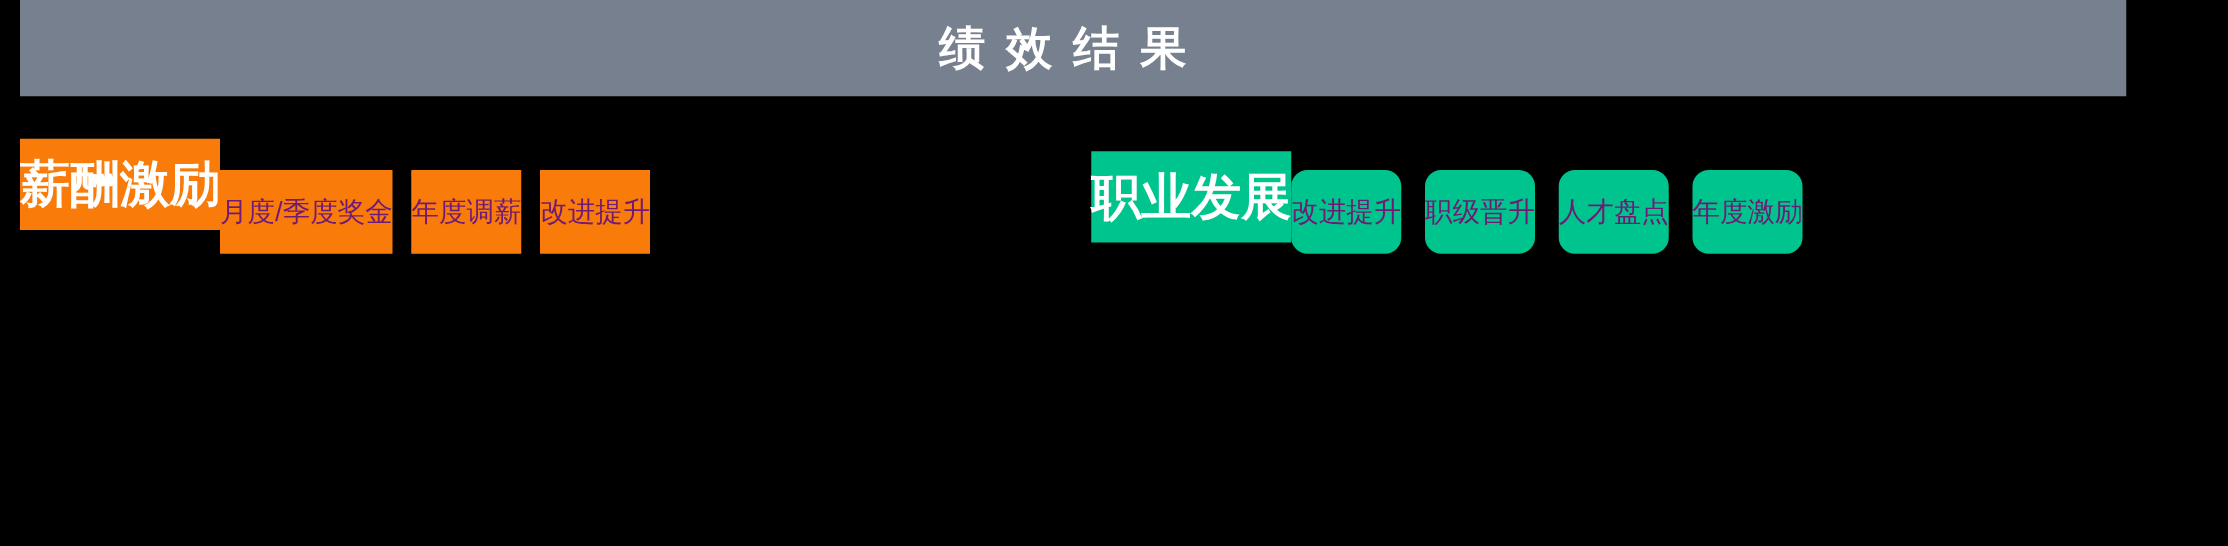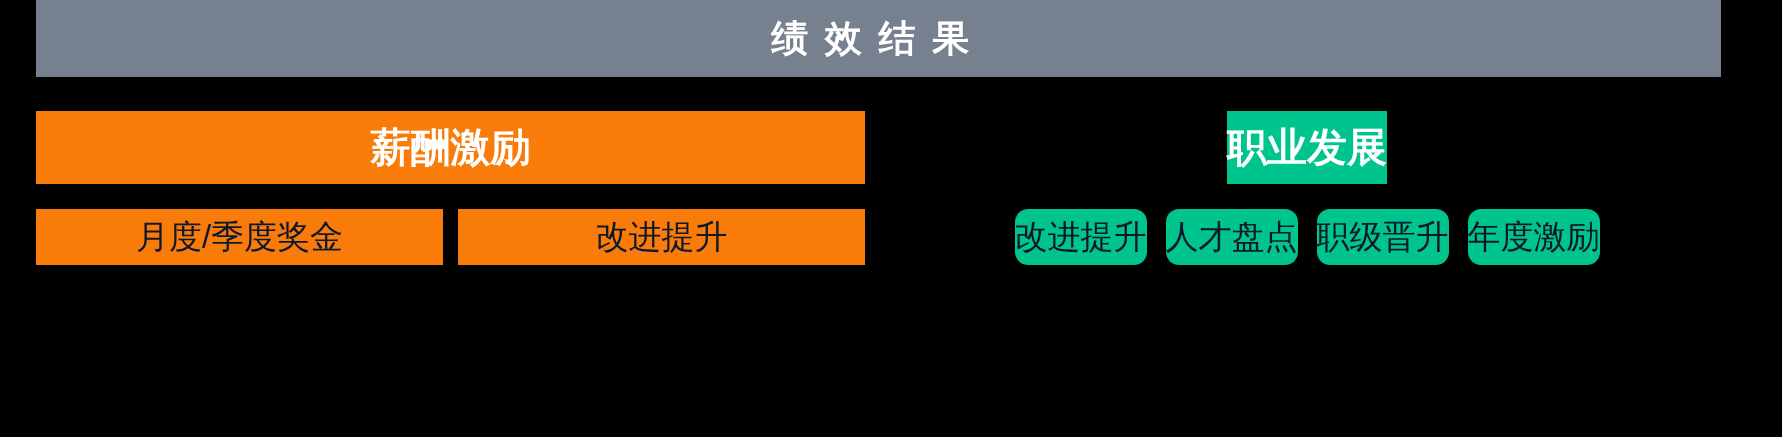--- a/index.html
+++ b/index.html
@@ -10,21 +10,21 @@
   .canvas {
     position: relative;
     width: 1782px;
     height: 437px;
     background: var(--bg, #000000);
     overflow: hidden;
     font-family: "Liberation Sans", "DejaVu Sans", sans-serif;
   }
   .content {
     position: absolute;
-    left: 36px;
+    left: 16px;
     top: 0;
     width: 1685px;
   }
   .title-bar {
     width: 100%;
     height: 77px;
     background: var(--gray, #76808E);
     color: #ffffff;
     font-size: 37px;
     font-weight: bold;
@@ -33,21 +33,21 @@
     align-items: center;
     justify-content: center;
     box-sizing: border-box;
   }
   .columns {
     margin-top: 34px;
     display: flex;
   }
   .column {
     display: flex;
-    flex-direction: column;
+    flex-direction: row;
   }
   .column.left  { width: 829px; margin-right: 28px; }
   .column.right { width: 828px; align-items: center; }
   .col-header {
     height: 73px;
     color: #ffffff;
     font-size: 40px;
     font-weight: bold;
     display: flex;
     align-items: center;
@@ -56,23 +56,23 @@
   .column.left  .col-header { background: var(--orange, #F97C0B); }
   .column.right .col-header { background: var(--green, #00C48E); }
   .items {
     margin-top: 25px;
     display: flex;
   }
   .column.left  .items { gap: 15px; }
   .column.right .items { gap: 19px; }
   .item-box {
     flex: 1;
-    height: 56px;
-    color: #0f172a;
-    font-size: 33px;
+    height: 67px;
+    color: #701a75;
+    font-size: 22px;
     font-weight: normal;
     display: flex;
     align-items: center;
     justify-content: center;
     white-space: nowrap;
   }
   .column.left  .item-box { background: var(--orange, #F97C0B); }
   .column.right .item-box { background: var(--green, #00C48E); border-radius: 13px; }
 </style>
 </head>
@@ -89,38 +89,41 @@
 
       <div class="column left">
         <div class="col-header">
           <span>薪酬激励</span>
         </div>
         <div class="items">
           <div class="item-box">
             <span>月度/季度奖金</span>
           </div>
           <div class="item-box">
+            <span>年度调薪</span>
+          </div>
+          <div class="item-box">
             <span>改进提升</span>
           </div>
         </div>
       </div>
 
       <div class="column right">
         <div class="col-header">
           <span>职业发展</span>
         </div>
         <div class="items">
           <div class="item-box">
             <span>改进提升</span>
           </div>
           <div class="item-box">
-            <span>人才盘点</span>
+            <span>职级晋升</span>
           </div>
           <div class="item-box">
-            <span>职级晋升</span>
+            <span>人才盘点</span>
           </div>
           <div class="item-box">
             <span>年度激励</span>
           </div>
         </div>
       </div>
 
     </div>
   </div>
 </div>

